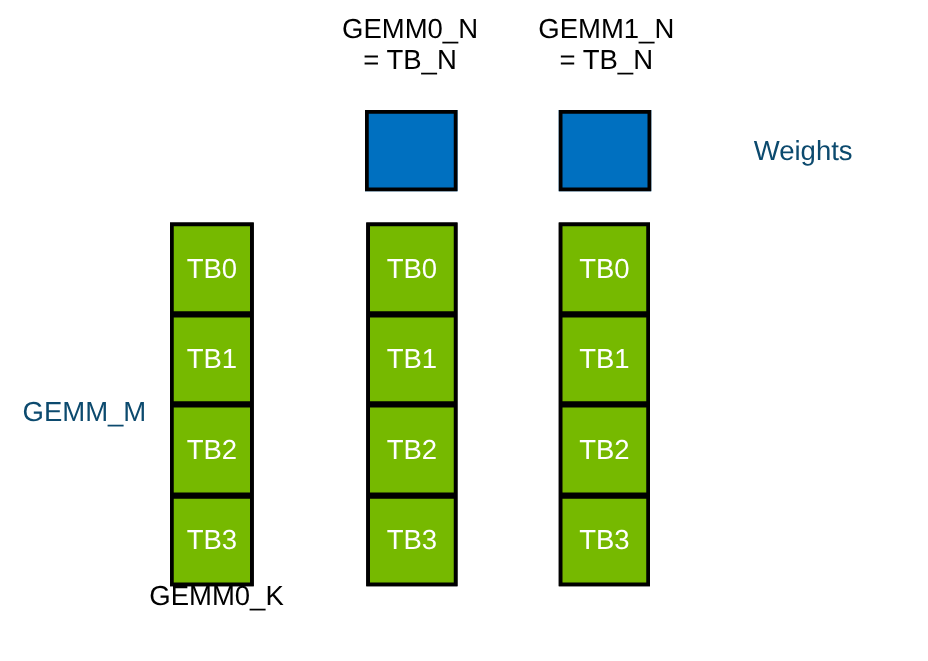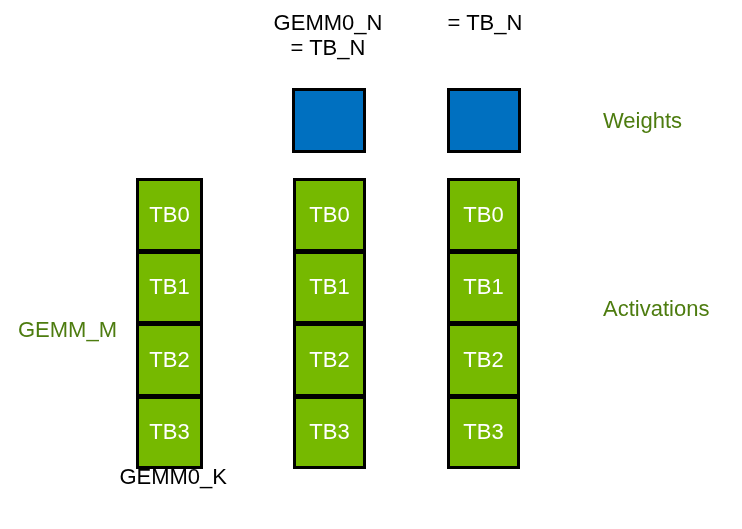--- a/index.html
+++ b/index.html
@@ -14,21 +14,21 @@
     background: #ffffff;
     font-family: "Liberation Sans", sans-serif;
     color: #000000;
     overflow: hidden;
   }
   .lbl {
     position: absolute;
     font-size: 22px;
     line-height: 25px;
     white-space: nowrap;
-    color: #4d7c0f;
+    color: #0c4a6e;
   }
   .hdr {
     position: absolute;
     top: 10px;
     width: 170px;
     font-size: 22px;
     line-height: 25px;
     text-align: center;
     color: #000000;
   }
@@ -89,28 +89,28 @@
 </head>
 <body>
 
 <div class="canvas">
 
   <div class="hdr hdr0">
     <div>GEMM0_N</div>
     <div>= TB_N</div>
   </div>
   <div class="hdr hdr1">
+    <div>GEMM1_N</div>
     <div>= TB_N</div>
   </div>
 
   <div class="bluebox bluebox0"></div>
   <div class="bluebox bluebox1"></div>
 
   <div class="lbl weights-lbl">Weights</div>
-  <div class="lbl activations-lbl">Activations</div>
 
   <div class="lbl gemm-m-lbl">GEMM_M</div>
 
   <div class="stack stack0">
     <div class="tb">
         <span>TB0</span>
       </div>
     <div class="tb">
         <span>TB1</span>
       </div>

